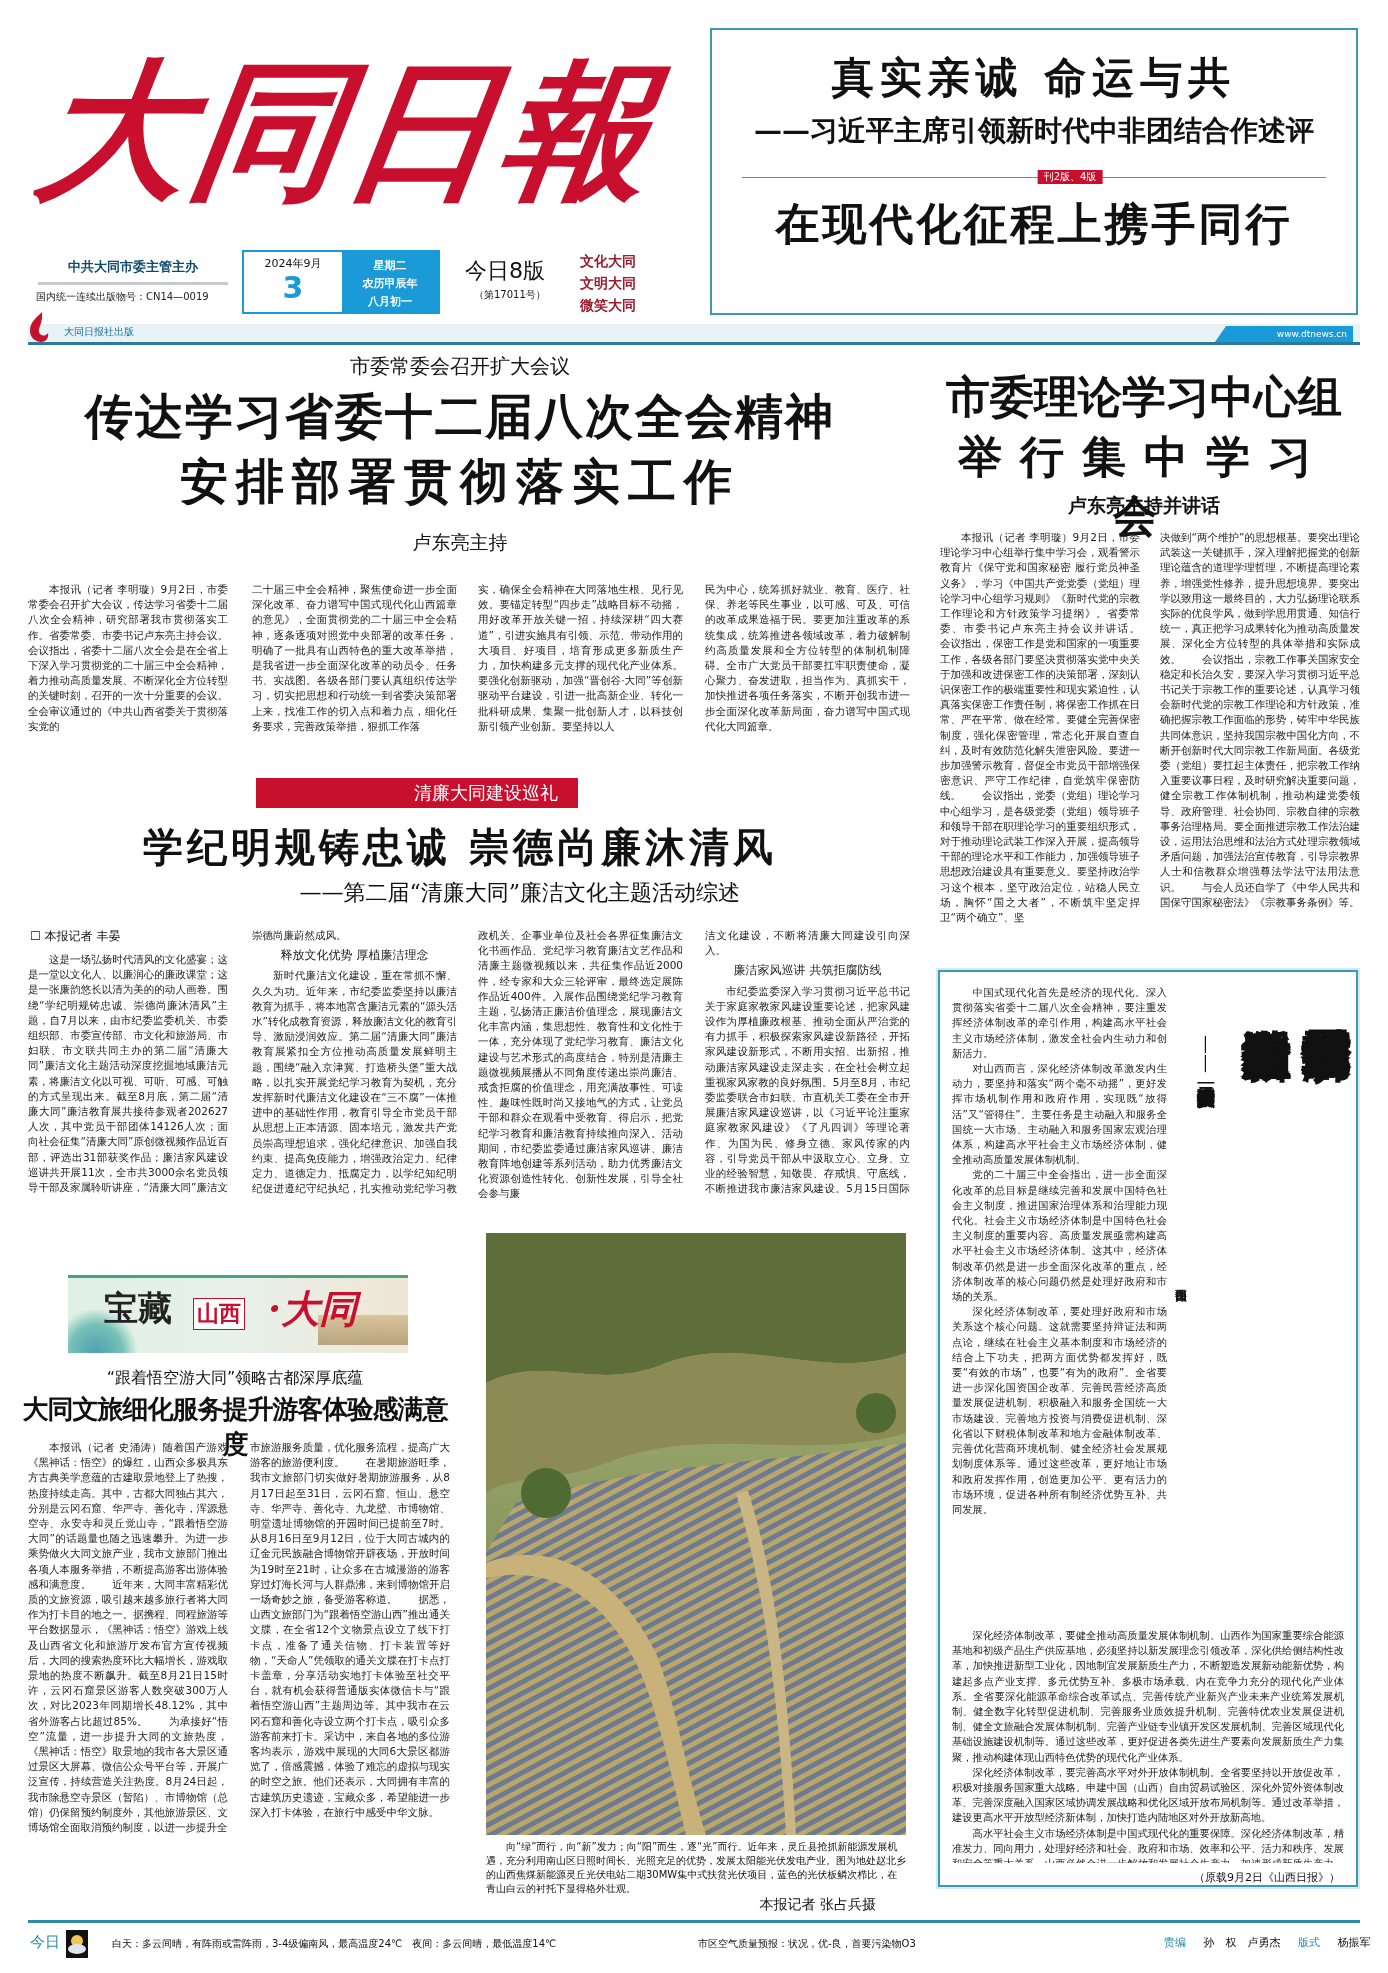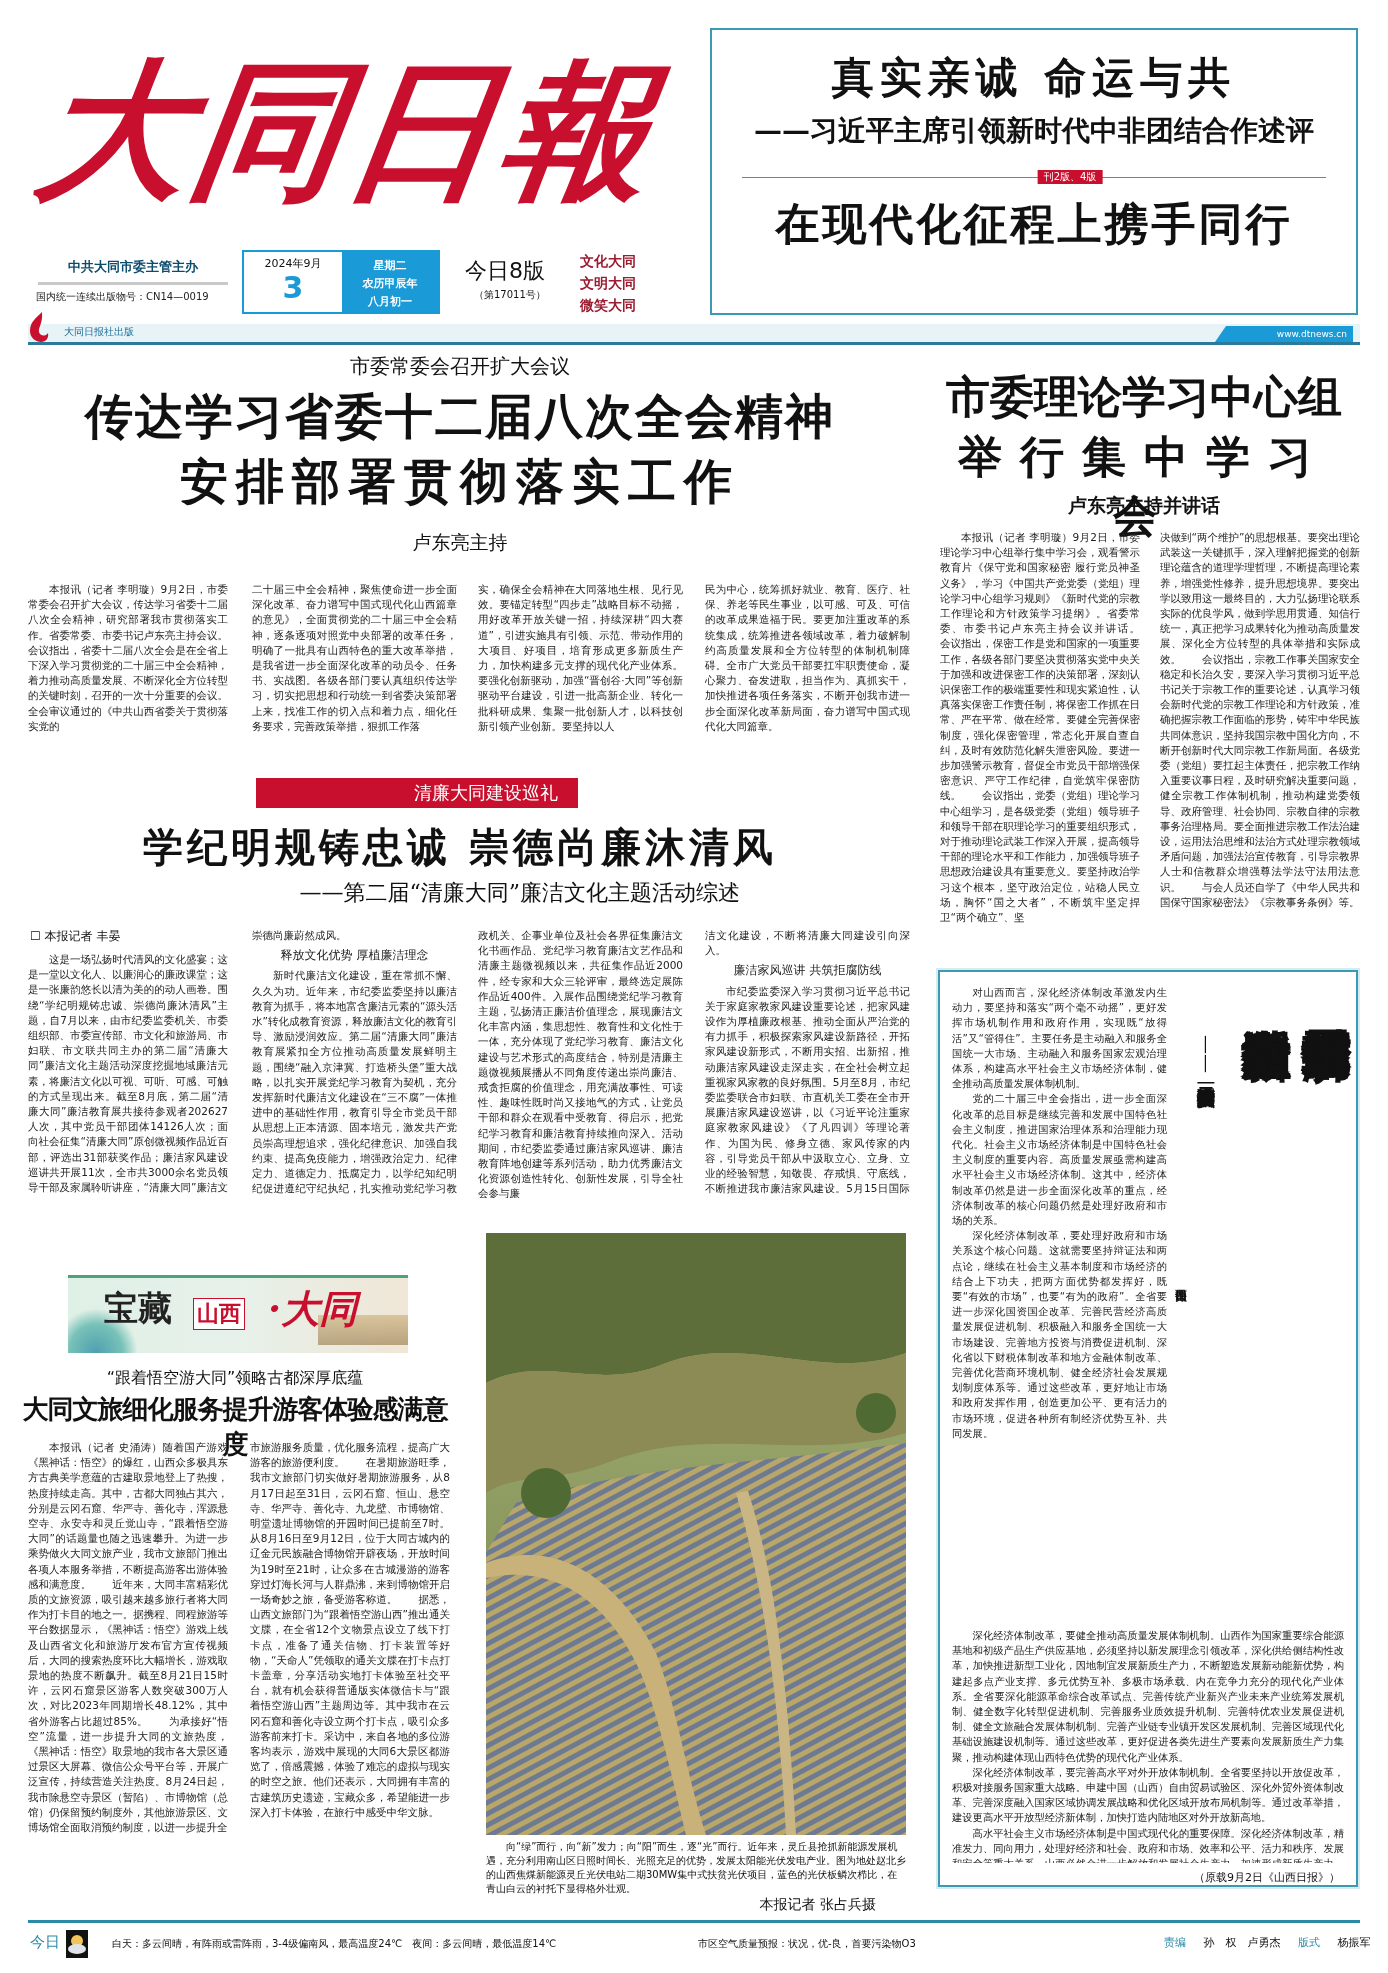--- a/index.html
+++ b/index.html
@@ -229,20 +229,21 @@
 </div>
 <div id="photo-caption" class="abs">向“绿”而行，向“新”发力；向“阳”而生，逐“光”而行。近年来，灵丘县抢抓新能源发展机遇，充分利用南山区日照时间长、光照充足的优势，发展太阳能光伏发电产业。图为地处赵北乡的山西焦煤新能源灵丘光伏电站二期30MW集中式扶贫光伏项目，蓝色的光伏板鳞次栉比，在青山白云的衬托下显得格外壮观。</div>
 <div id="photo-credit" class="abs">本报记者 张占兵摄</div>
 
 <div id="comm-box" class="abs"></div>
 <div id="comm-title1" class="abs">发挥经济体制改革牵引作用</div>
 <div id="comm-title2" class="abs">激发全社会内生动力和创新活力</div>
 <div id="comm-sub" class="abs">——一论深入贯彻落实省委十二届八次全会精神</div>
 <div id="comm-author" class="abs">山西日报评论员</div>
 <div class="body-col" style="left:952px;top:985px;width:215px;height:640px;overflow:hidden;font-size:10.3px;">
+  <p>中国式现代化首先是经济的现代化。深入贯彻落实省委十二届八次全会精神，要注重发挥经济体制改革的牵引作用，构建高水平社会主义市场经济体制，激发全社会内生动力和创新活力。</p>
   <p>对山西而言，深化经济体制改革激发内生动力，要坚持和落实“两个毫不动摇”，更好发挥市场机制作用和政府作用，实现既“放得活”又“管得住”。主要任务是主动融入和服务全国统一大市场、主动融入和服务国家宏观治理体系，构建高水平社会主义市场经济体制，健全推动高质量发展体制机制。</p>
   <p>党的二十届三中全会指出，进一步全面深化改革的总目标是继续完善和发展中国特色社会主义制度，推进国家治理体系和治理能力现代化。社会主义市场经济体制是中国特色社会主义制度的重要内容。高质量发展亟需构建高水平社会主义市场经济体制。这其中，经济体制改革仍然是进一步全面深化改革的重点，经济体制改革的核心问题仍然是处理好政府和市场的关系。</p>
   <p>深化经济体制改革，要处理好政府和市场关系这个核心问题。这就需要坚持辩证法和两点论，继续在社会主义基本制度和市场经济的结合上下功夫，把两方面优势都发挥好，既要“有效的市场”，也要“有为的政府”。全省要进一步深化国资国企改革、完善民营经济高质量发展促进机制、积极融入和服务全国统一大市场建设、完善地方投资与消费促进机制、深化省以下财税体制改革和地方金融体制改革、完善优化营商环境机制、健全经济社会发展规划制度体系等。通过这些改革，更好地让市场和政府发挥作用，创造更加公平、更有活力的市场环境，促进各种所有制经济优势互补、共同发展。</p>
 </div>
 <div class="body-col" style="left:952px;top:1628px;width:392px;height:235px;overflow:hidden;font-size:10.3px;">
   <p>深化经济体制改革，要健全推动高质量发展体制机制。山西作为国家重要综合能源基地和初级产品生产供应基地，必须坚持以新发展理念引领改革，深化供给侧结构性改革，加快推进新型工业化，因地制宜发展新质生产力，不断塑造发展新动能新优势，构建起多点产业支撑、多元优势互补、多极市场承载、内在竞争力充分的现代化产业体系。全省要深化能源革命综合改革试点、完善传统产业新兴产业未来产业统筹发展机制、健全数字化转型促进机制、完善服务业质效提升机制、完善特优农业发展促进机制、健全文旅融合发展体制机制、完善产业链专业镇开发区发展机制、完善区域现代化基础设施建设机制等。通过这些改革，更好促进各类先进生产要素向发展新质生产力集聚，推动构建体现山西特色优势的现代化产业体系。</p>
   <p>深化经济体制改革，要完善高水平对外开放体制机制。全省要坚持以开放促改革，积极对接服务国家重大战略。申建中国（山西）自由贸易试验区、深化外贸外资体制改革、完善深度融入国家区域协调发展战略和优化区域开放布局机制等。通过改革举措，建设更高水平开放型经济新体制，加快打造内陆地区对外开放新高地。</p>
   <p>高水平社会主义市场经济体制是中国式现代化的重要保障。深化经济体制改革，精准发力、同向用力，处理好经济和社会、政府和市场、效率和公平、活力和秩序、发展和安全等重大关系，山西必然会进一步解放和发展社会生产力，加速形成新质生产力，激活经济社会发展的活力和动力。</p>
 </div>
 <div class="abs" style="left:1150px;top:1870px;width:190px;text-align:right;font-size:11px;">（原载9月2日《山西日报》）</div>

